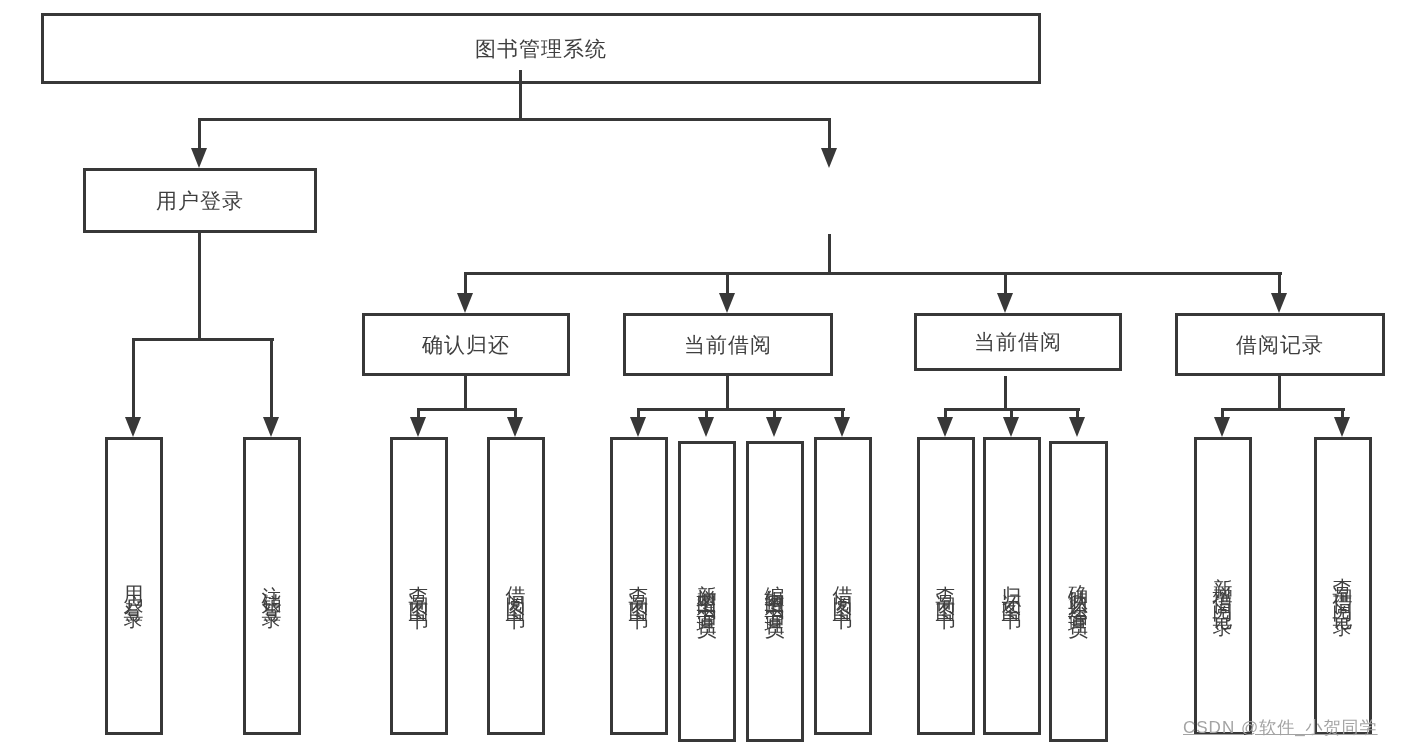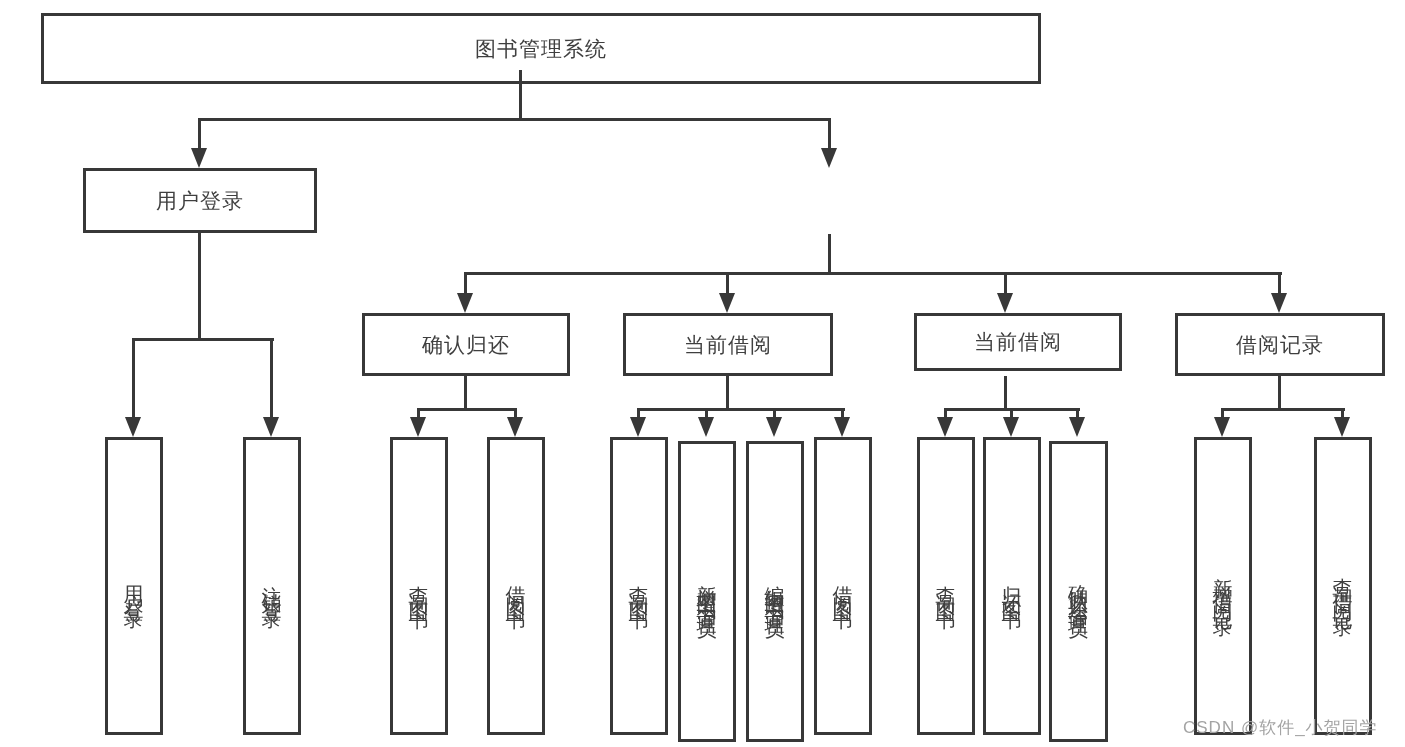--- a/index.html
+++ b/index.html
@@ -50,20 +50,21 @@
     border-right:8px solid transparent;
     border-top:20px solid var(--line);
   }
   .watermark{
     position:absolute;
     left:1183px;top:716px;
     font-size:17px;
     color:var(--wm);
     letter-spacing:1px;
     white-space:nowrap;
+    text-decoration:underline;
   }
 </style>
 </head>
 <body>
 
 <div class="canvas">
 
   <div class="hbox" style="left:22px;top:13px;width:1000px;height:71px;margin-left:19px;">
     <span>图书管理系统</span>
   </div>

